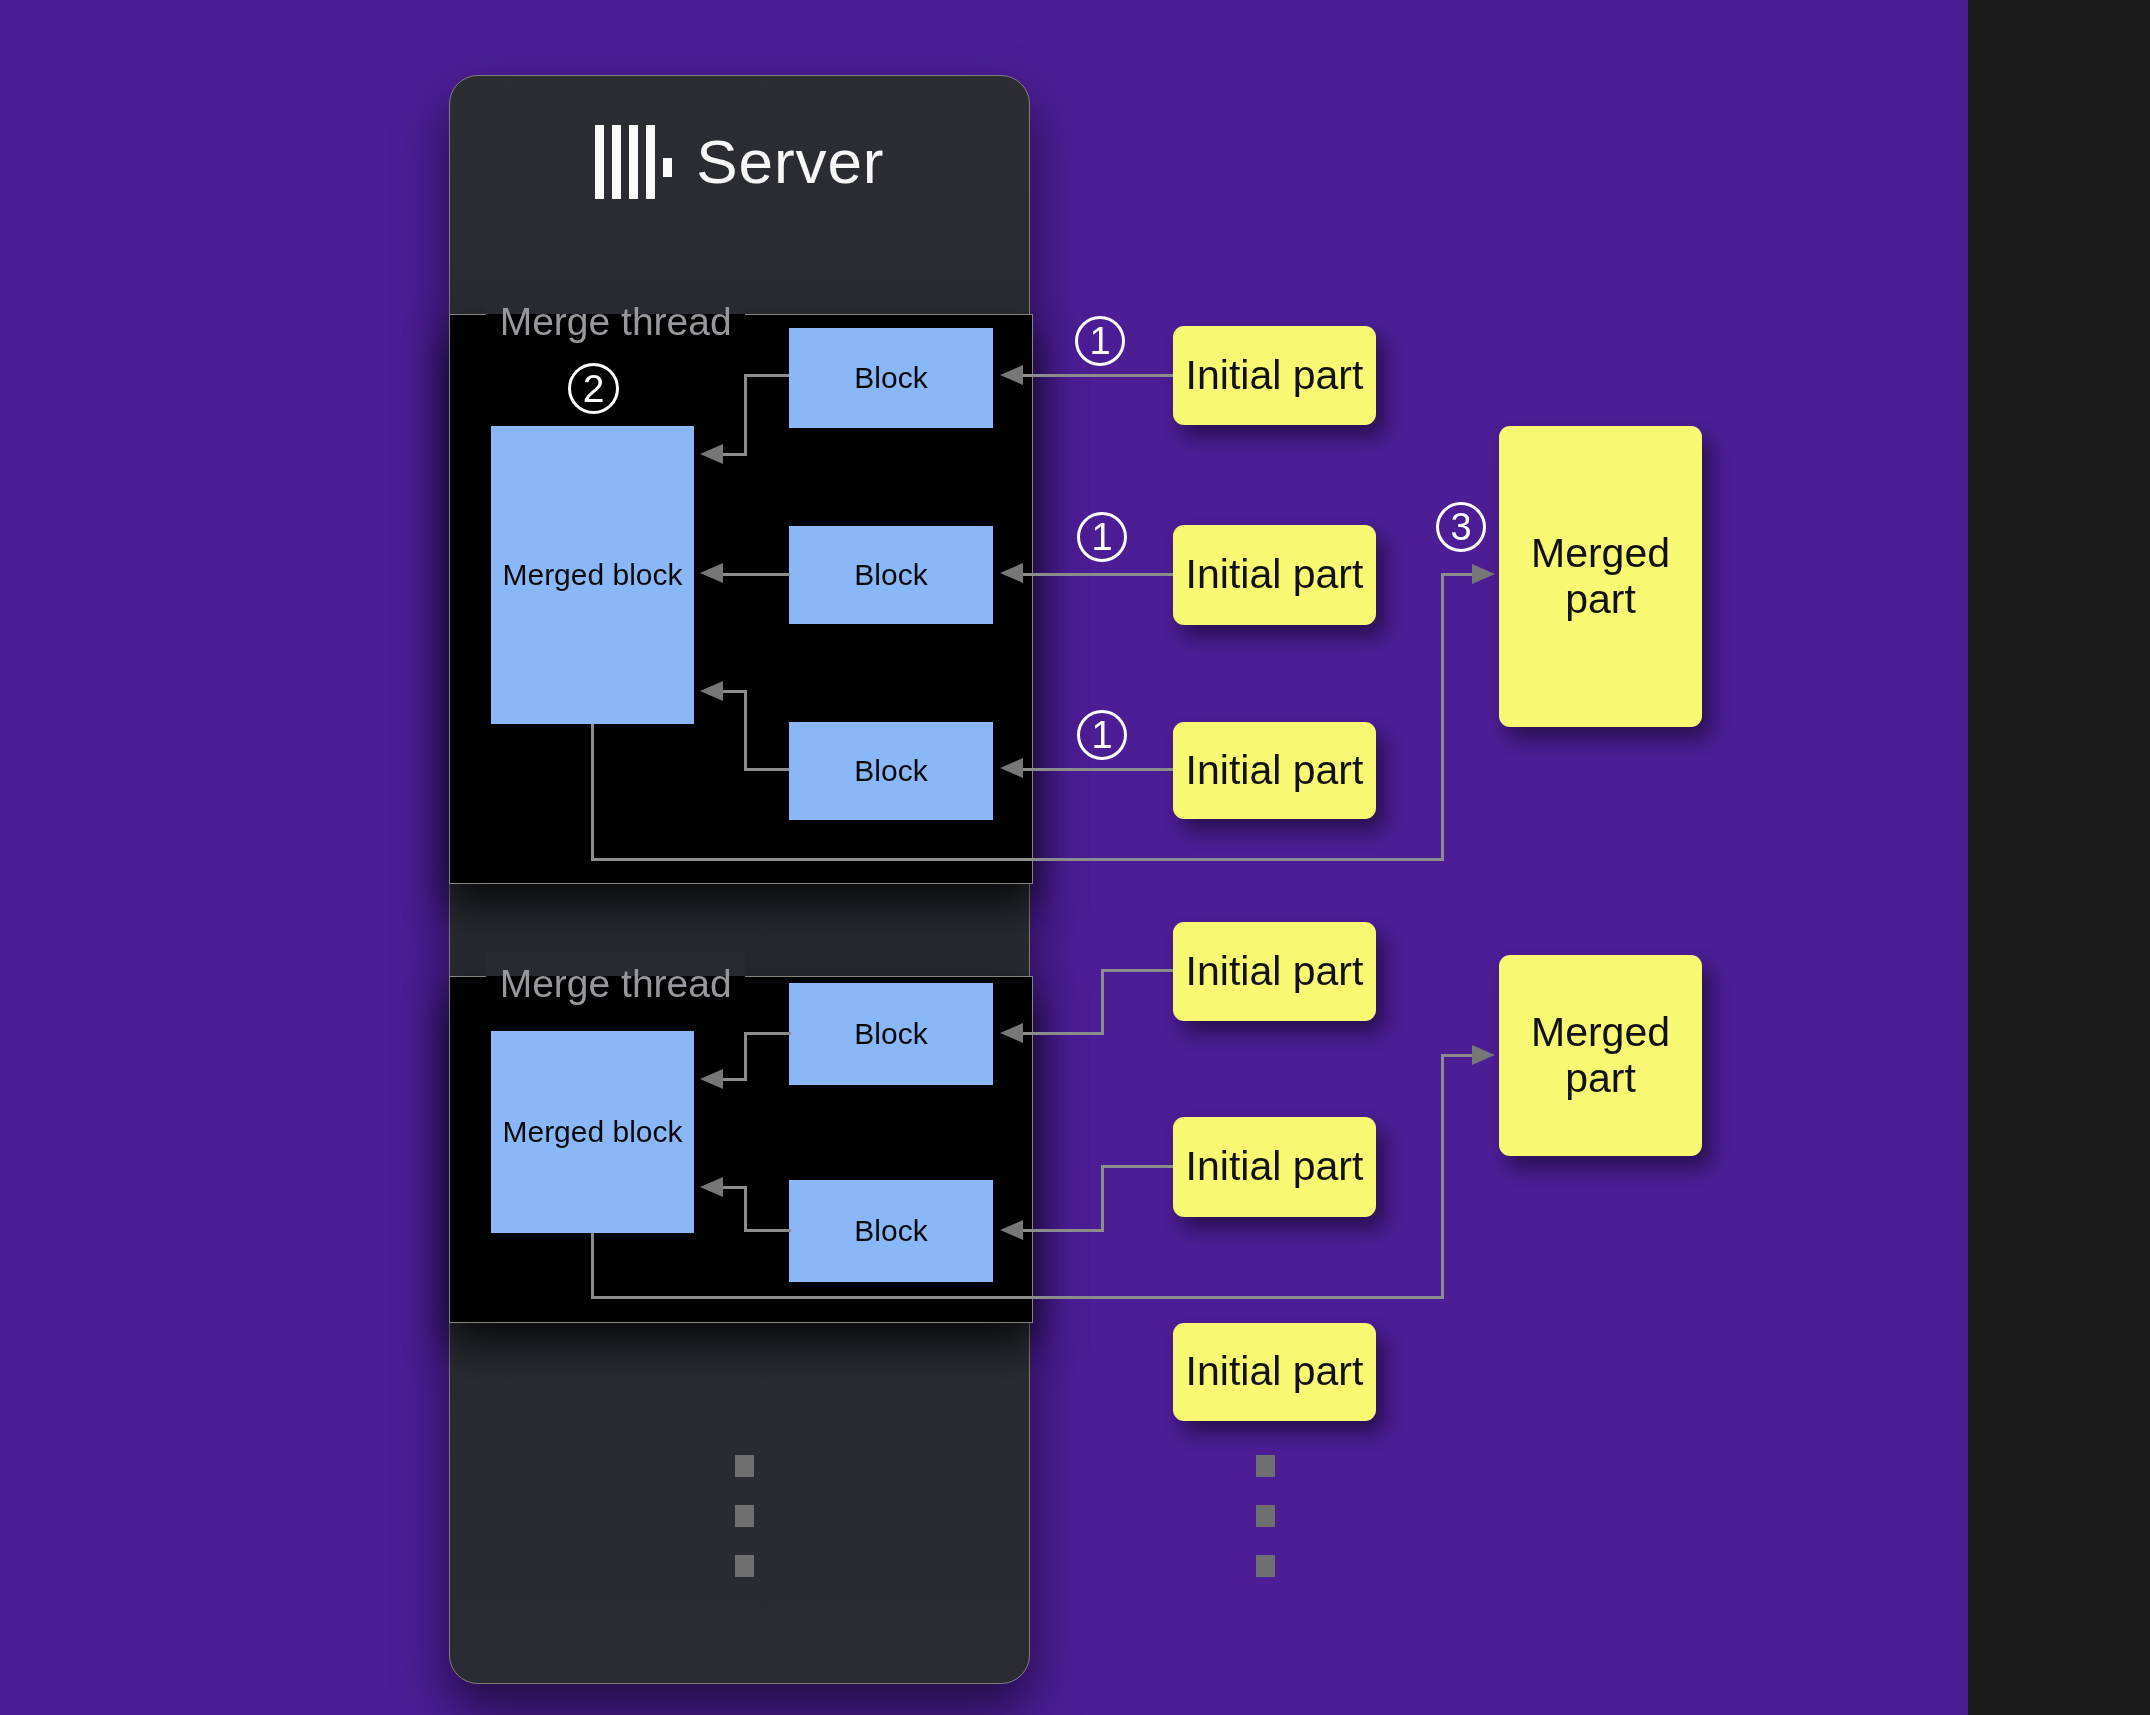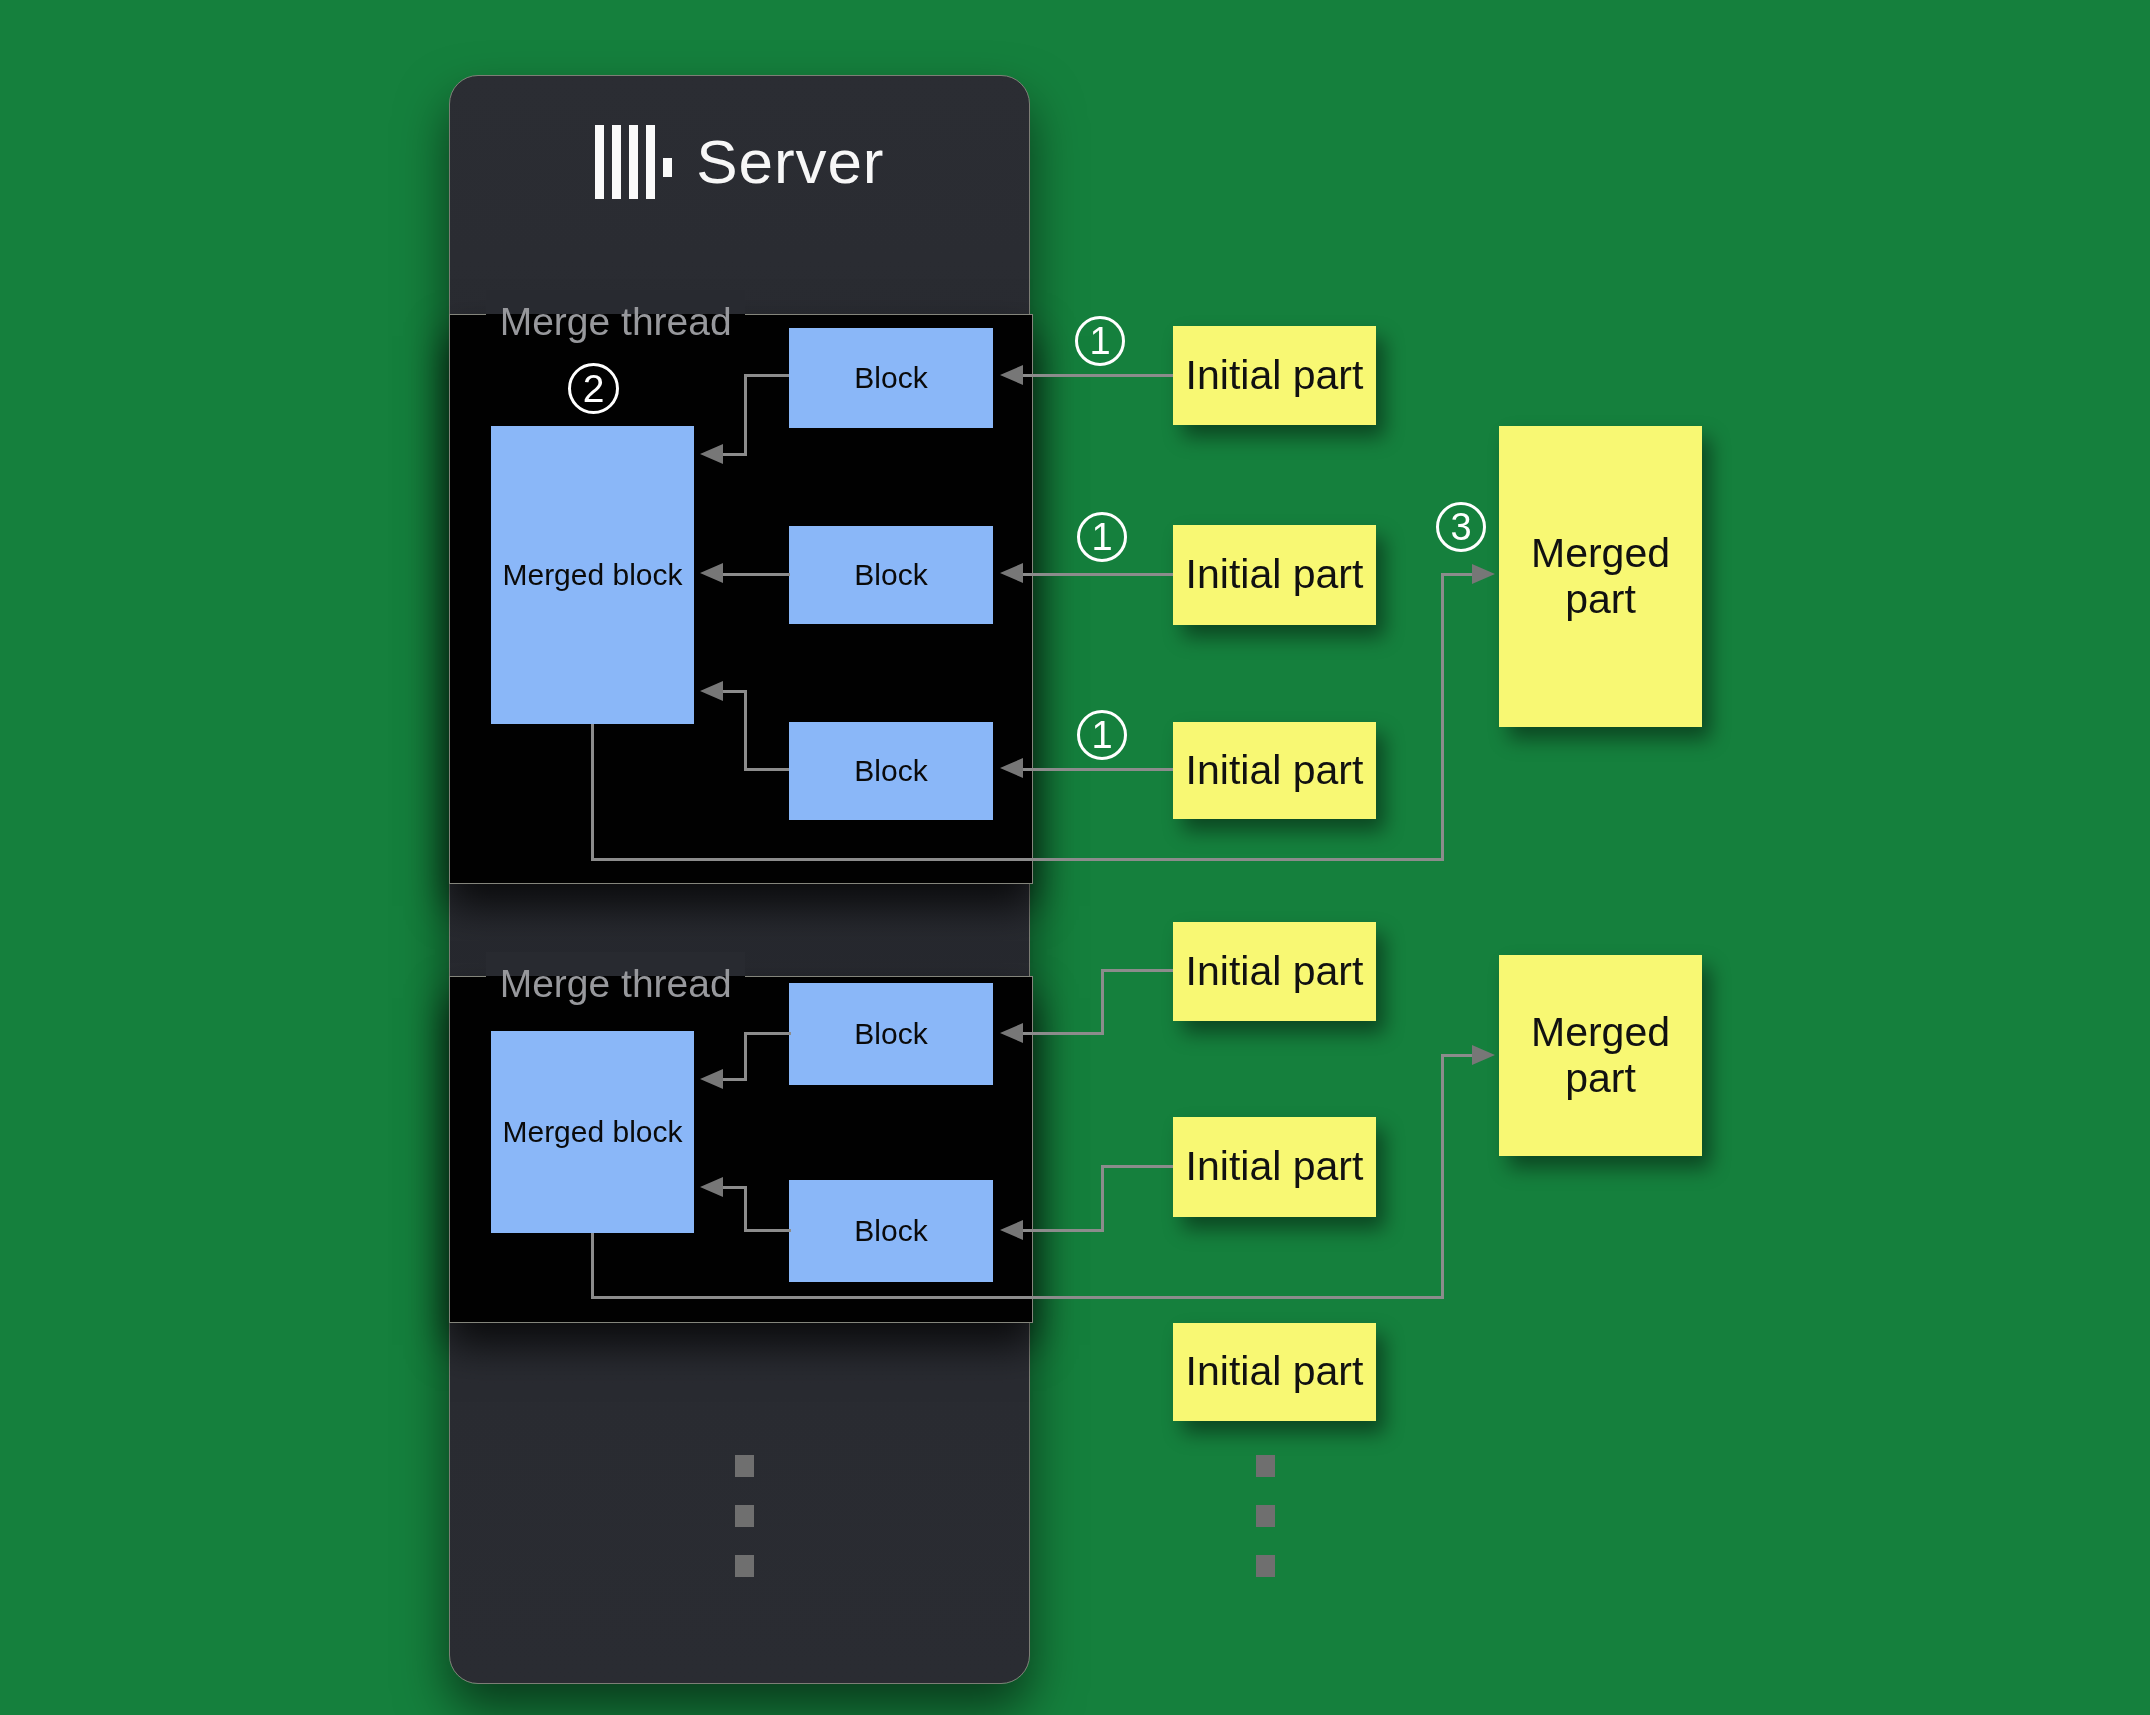--- a/index.html
+++ b/index.html
@@ -1,18 +1,18 @@
 <!DOCTYPE html>
 <html style="font-size:13.7px"><head>
 <meta charset="utf-8">
 <style>
   html,body{margin:0;padding:0;background:#1a1a1a;}
   .canvas{
-    position:relative;width:2150px;height:1716px;overflow:hidden;
-    background:#15803d;
+    position:relative;width:1968px;height:1716px;overflow:hidden;
+    background:#4c1d95;
     font-family:"Liberation Sans", sans-serif;
   }
   .server-card{
     position:absolute;left:449px;top:75px;width:581px;height:1609px;
     background:linear-gradient(180deg,#2b2d33 0%,#27292f 45%,#2a2c32 100%);
     border:1.7px solid #7d7e76;border-radius:29px;box-sizing:border-box;
     box-shadow:0 26px 51px rgba(0,0,0,.55);
   }
   .server-title{
     position:absolute;left:449px;top:110px;width:581px;height:103px;
@@ -36,20 +36,21 @@
   .box-blue{
     position:absolute;background:#8ab7f8;color:#0a0a0a;
     display:flex;align-items:center;justify-content:center;text-align:center;
     font-size:30px;line-height:1.12;
   }
   .box-yellow{
     position:absolute;background:#f8f873;color:#111;
     display:flex;align-items:center;justify-content:center;text-align:center;
     font-size:41px;line-height:1.12;
     box-shadow:8.6px 12px 19px rgba(0,0,0,.45);
+    border-radius:11px;
   }
   .badge{
     position:absolute;border:3.4px solid #fff;border-radius:50%;
     color:#fff;display:flex;align-items:center;justify-content:center;
     font-size:38px;box-sizing:border-box;background:transparent;
   }
   .hline{position:absolute;height:2.6px;background:#8c8c8c;}
   .vline{position:absolute;width:2.6px;background:#8c8c8c;}
   .arrow-l{position:absolute;width:0;height:0;
     border-top:10.3px solid transparent;border-bottom:10.3px solid transparent;

